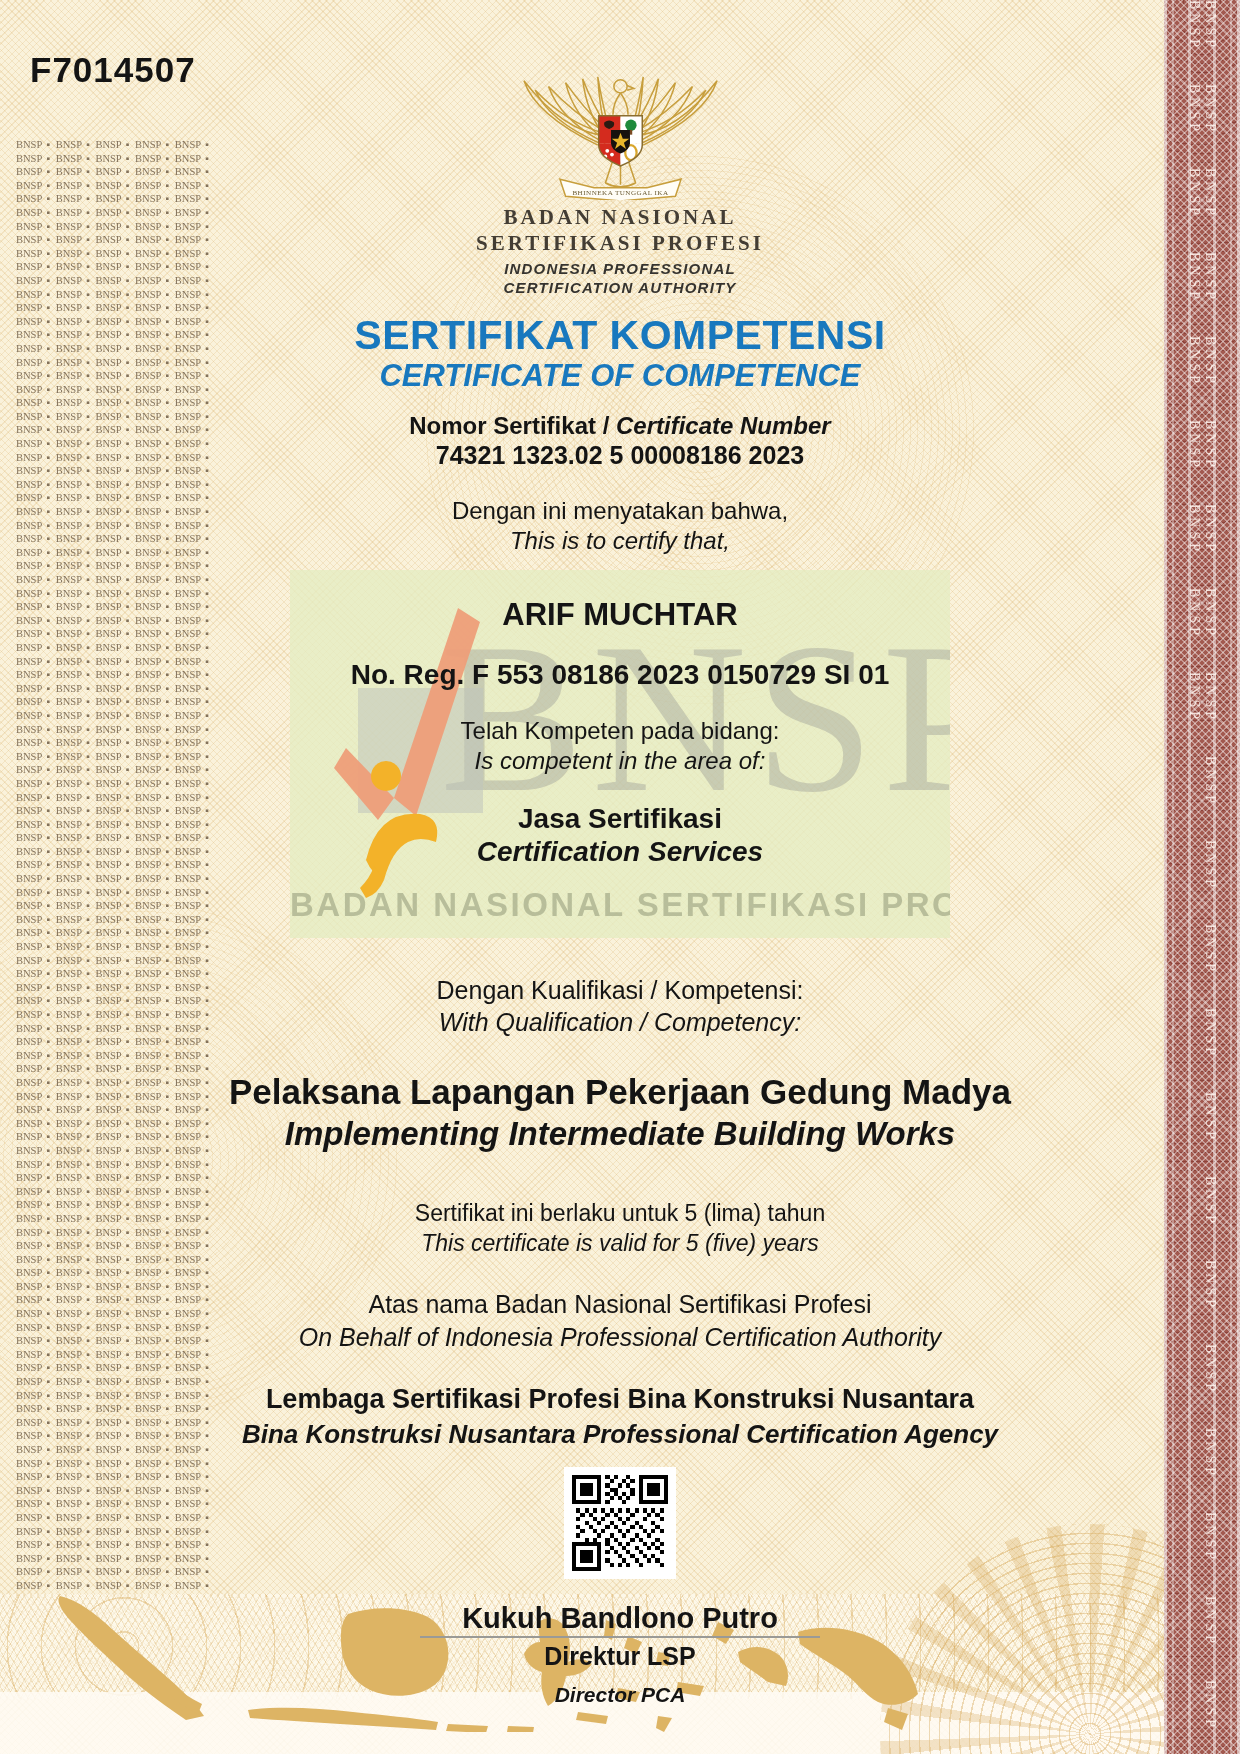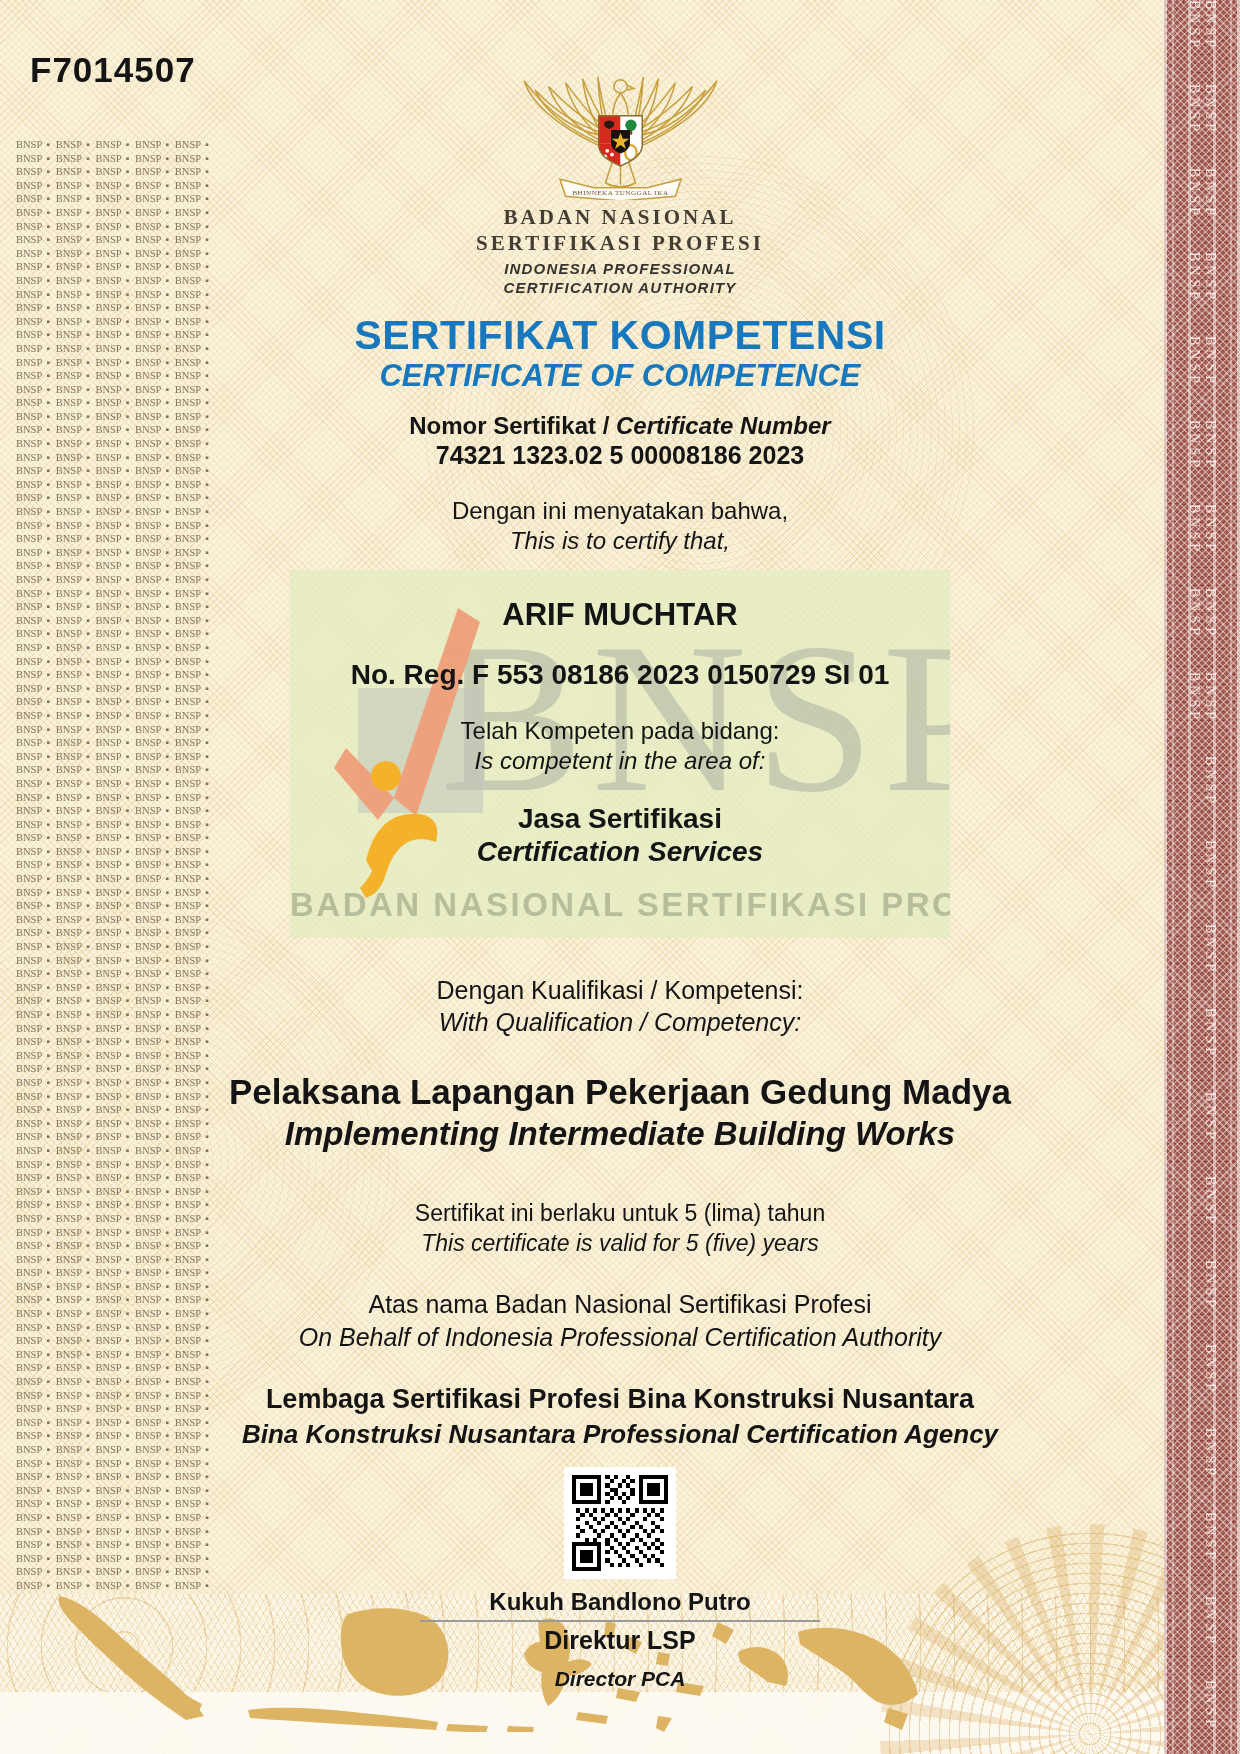--- a/index.html
+++ b/index.html
@@ -116,21 +116,21 @@
   .valid-id{margin-top:44px;font-size:23px;line-height:30px;}
   .valid-en{font-size:23px;line-height:30px;font-style:italic;}
 
   .behalf-id{margin-top:30px;font-size:25px;line-height:33px;}
   .behalf-en{font-size:25px;line-height:33px;font-style:italic;}
 
   .agency-id{margin-top:28px;font-size:27px;line-height:35px;font-weight:bold;}
   .agency-en{font-size:26px;line-height:34px;font-weight:bold;font-style:italic;}
 
   .qr-wrap{margin:16px auto 0;width:112px;height:112px;background:#fff;padding:4px;box-sizing:border-box;}
-  .sign-name{margin-top:6px;font-size:24px;line-height:34px;font-weight:bold;}
+  .sign-name{margin-top:22px;font-size:29px;line-height:34px;font-weight:bold;}
   .sign-line{width:400px;margin:1px auto 3px;border-top:2px solid #9a9a96;}
   .sign-role-id{font-size:25px;line-height:31px;font-weight:bold;}
   .sign-role-en{margin-top:10px;font-size:21px;line-height:26px;font-weight:bold;font-style:italic;}
 </style>
 </head>
 <body>
 
 <div class="page">
   <div class="bg-tex"></div>
   <div class="bg-rings1"></div>

